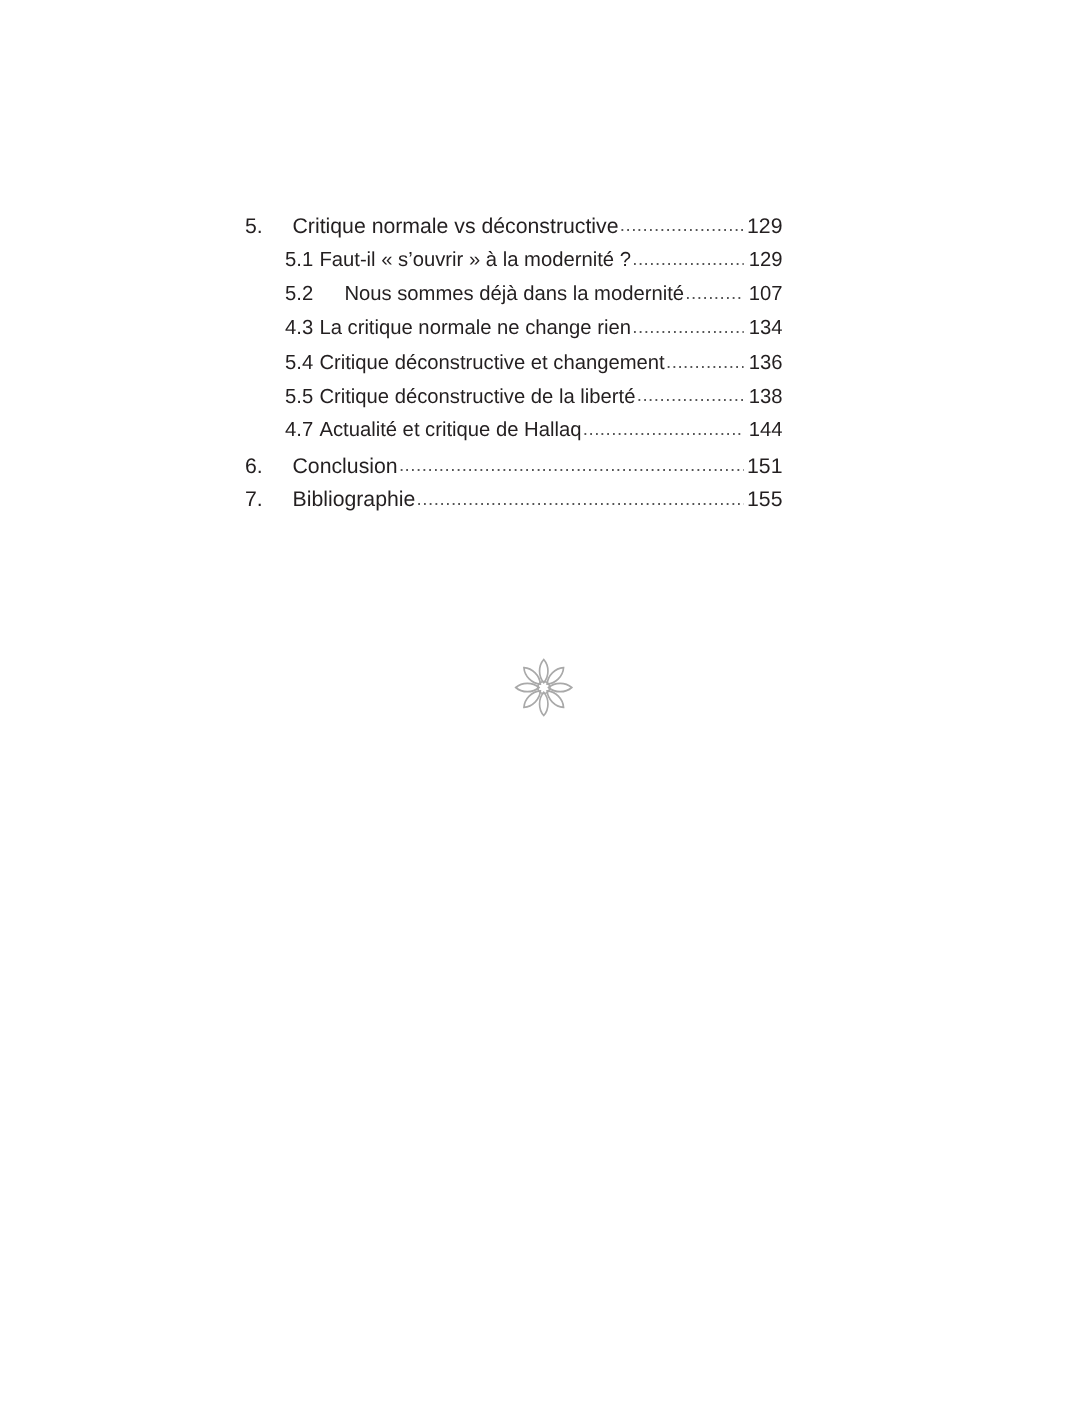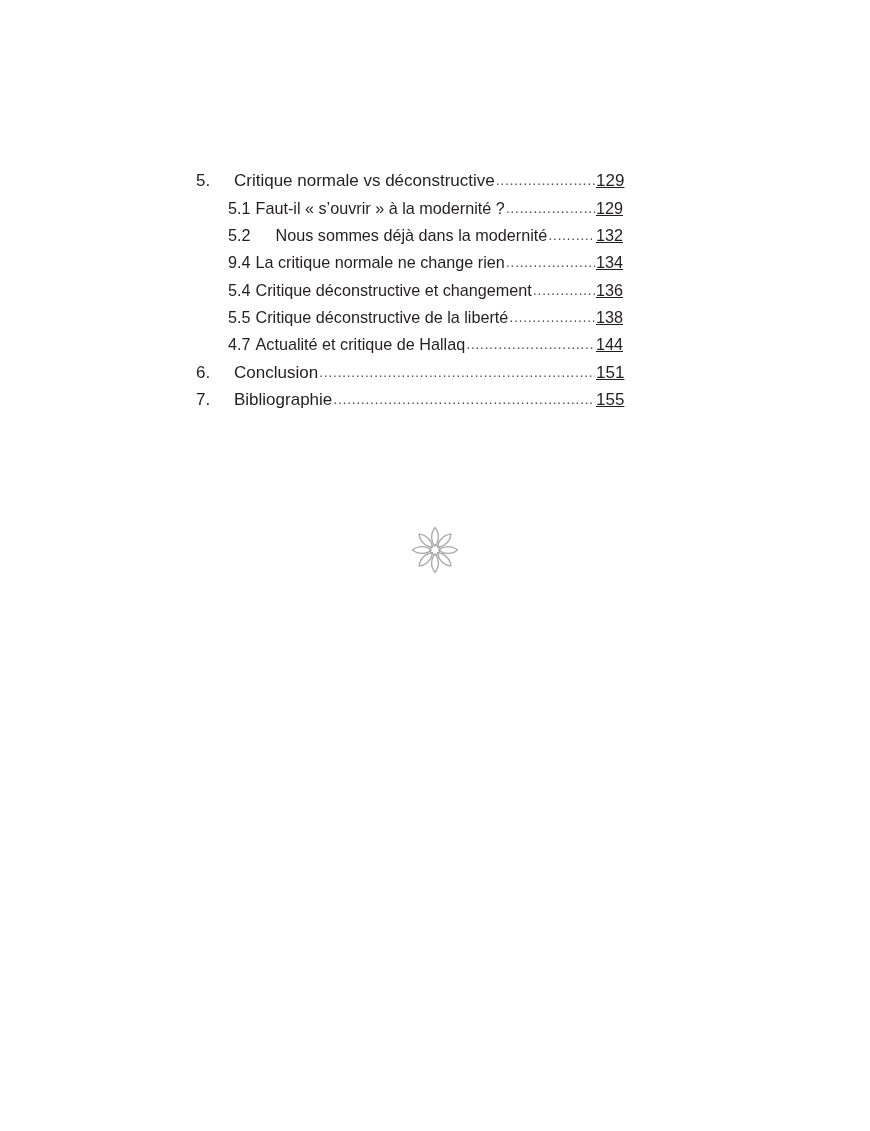--- a/index.html
+++ b/index.html
@@ -56,22 +56,22 @@
     white-space: nowrap;
     margin: 0 1px;
     color: #555;
     font-size: 15px;
     letter-spacing: 0.4px;
     position: relative;
     top: -1px;
   }
   .toc-row .page-no {
     flex: 0 0 auto;
+    text-align: right;
     min-width: 30px;
-    text-decoration: underline;
   }
   .sub-gap-top {
     margin-top: 5px;
   }
   .ornament {
     position: absolute;
     left: 0;
     right: 0;
     top: 518px;
     display: flex;
@@ -102,26 +102,26 @@
       <span class="label" style="margin-left:5px;">Faut-il « s’ouvrir » à la modernité ?</span>
       <span class="dots">............................................................................................................</span>
       <span class="page-no">129</span>
     </div>
 
     <div class="toc-row level2">
       <span class="indent"></span>
       <span class="label">5.2</span>
       <span class="label" style="margin-left:5px;padding-left:20px;">Nous sommes déjà dans la modernité</span>
       <span class="dots">............................................................................................................</span>
-      <span class="page-no">132</span>
+      <span class="page-no">107</span>
     </div>
 
     <div class="toc-row level2">
       <span class="indent"></span>
-      <span class="label">9.4</span>
+      <span class="label">4.3</span>
       <span class="label" style="margin-left:5px;">La critique normale ne change rien</span>
       <span class="dots">............................................................................................................</span>
       <span class="page-no">134</span>
     </div>
 
     <div class="toc-row level2">
       <span class="indent"></span>
       <span class="label">5.4</span>
       <span class="label" style="margin-left:5px;">Critique déconstructive et changement</span>
       <span class="dots">............................................................................................................</span>

